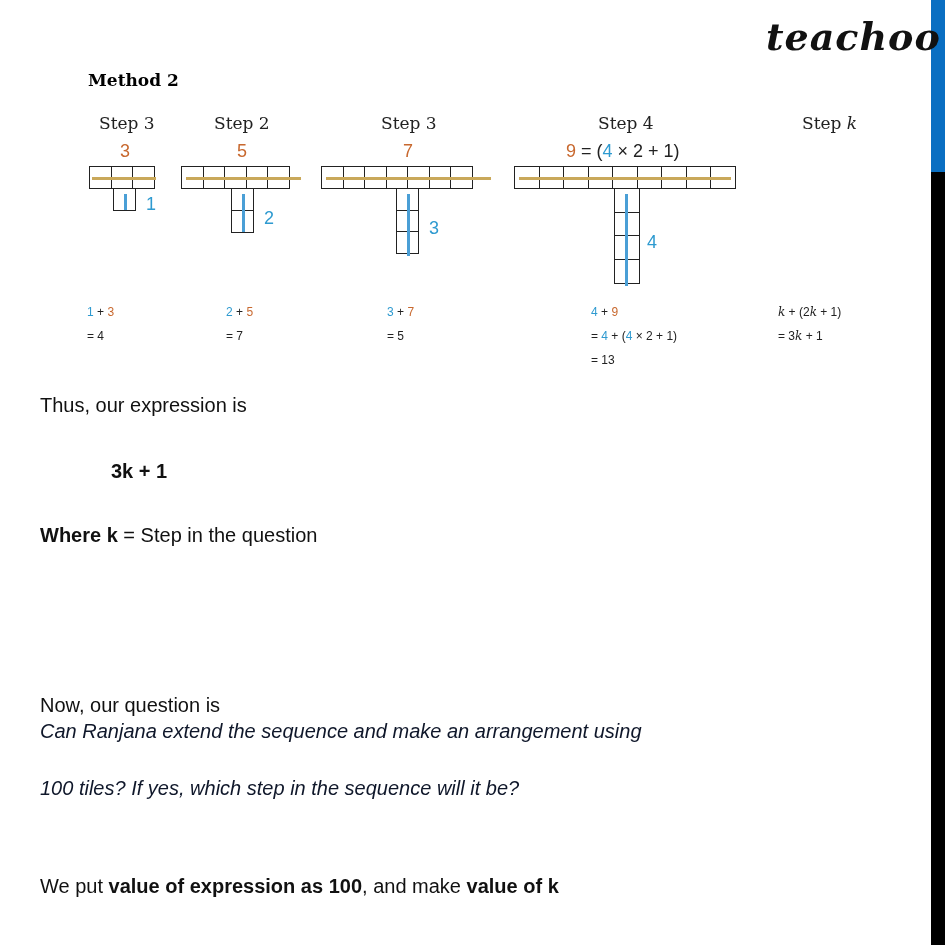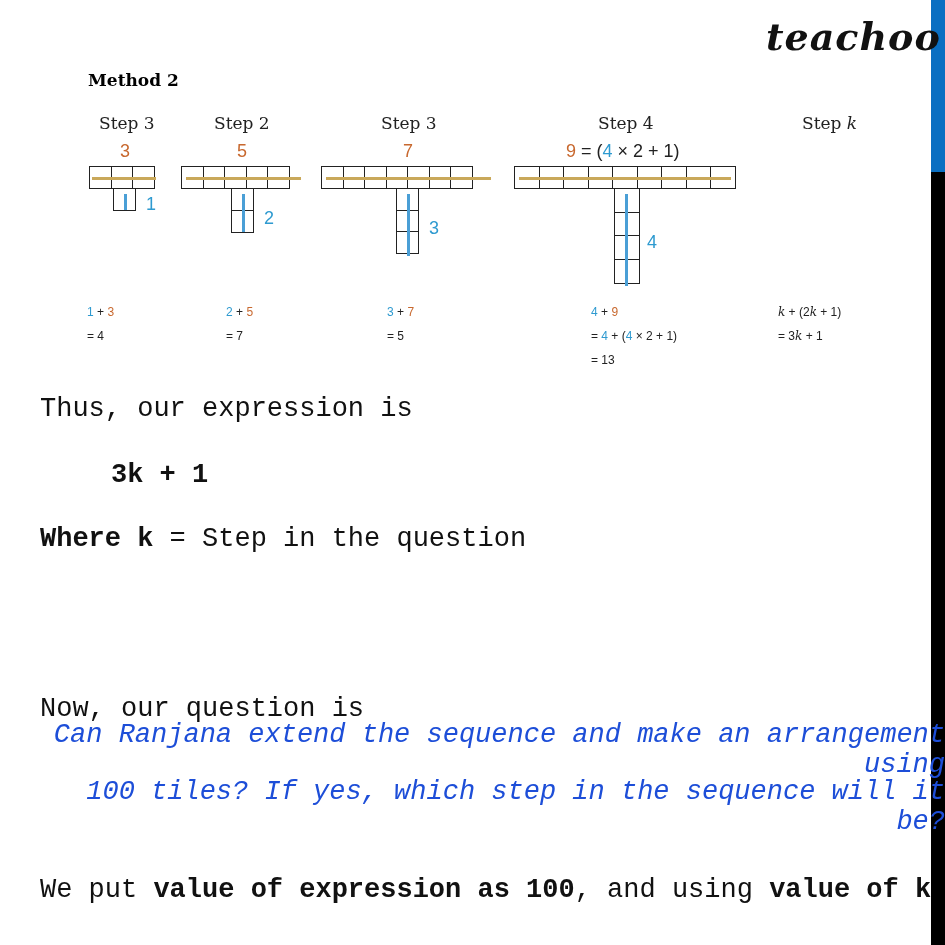--- a/index.html
+++ b/index.html
@@ -16,23 +16,23 @@
   .orange { color:#c8682e; }
   .blue { color:#2e9ad0; }
   .row { position:absolute; display:flex; }
   .tile { width:23px; height:23px; border:1.5px solid #222; box-sizing:border-box; margin-right:-1.5px; background:#fff; }
   .col { position:absolute; display:flex; flex-direction:column; }
   .col .tile { margin-right:0; margin-bottom:-1.5px; }
   .hline { position:absolute; height:3px; background:#c9a85a; }
   .vline { position:absolute; width:3px; background:#4a9fd6; }
   .sum { position:absolute; font-family:"Liberation Sans", sans-serif; font-size:12px; line-height:24px; color:#222; }
   .sum .i { font-style:italic; font-family:"DejaVu Serif", serif; }
-  .txt { position:absolute; left:40px; font-family:Liberation Mono, monospace; font-size:27px; color:#111; }
+  .txt { position:absolute; left:40px; font-family:Liberation Sans, sans-serif; font-size:20px; color:#111; }
   .bold { font-weight:bold; }
-  .q { color:#1d4ed8; font-style:italic;text-align:right; }
+  .q { color:#0f172a; font-style:italic;text-align:right; }
 </style>
 </head>
 <body>
 
 <div class="sidebar-blue"></div>
 <div class="sidebar-black"></div>
 
 <div class="logo">teachoo</div>
 
 <div class="method">Method 2</div>
@@ -142,14 +142,14 @@
 
 <div class="txt" style="top:394px;">Thus, our expression is</div>
 <div class="txt bold" style="left:111px;top:460px;">3k + 1</div>
 <div class="txt" style="top:524px;">
   <span class="bold">Where k</span><span> = Step in the question</span>
 </div>
 <div class="txt" style="top:655px;margin-top:39px;">Now, our question is</div>
 <div class="txt q" style="top:720px;">Can Ranjana extend the sequence and make an arrangement using</div>
 <div class="txt q" style="top:777px;">100 tiles? If yes, which step in the sequence will it be?</div>
 <div class="txt" style="top:875px;">
-  <span>We put </span><span class="bold">value of expression as 100</span><span>, and using </span><span class="bold">value of k</span>
+  <span>We put </span><span class="bold">value of expression as 100</span><span>, and make </span><span class="bold">value of k</span>
 </div>
 
 </body></html>

